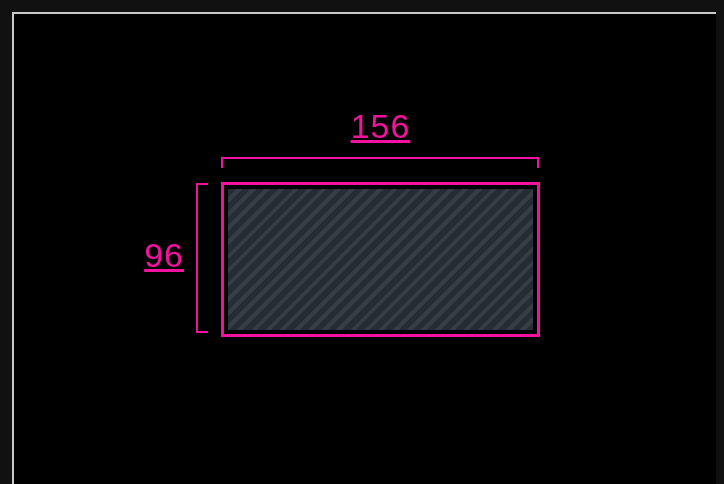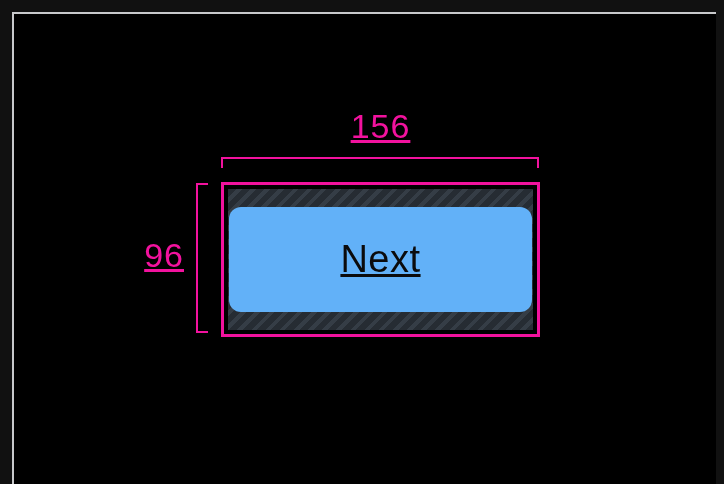--- a/index.html
+++ b/index.html
@@ -96,16 +96,15 @@
   <div class="width-bracket"></div>
 
   <div class="dim-label height-label">96</div>
 
   <div class="height-bracket"></div>
 
   <div class="measure-rect">
 
     <div class="touch-area"></div>
 
-    <button class="next-btn">Next</button>
   </div>
 
 </div>
 
 </body></html>

